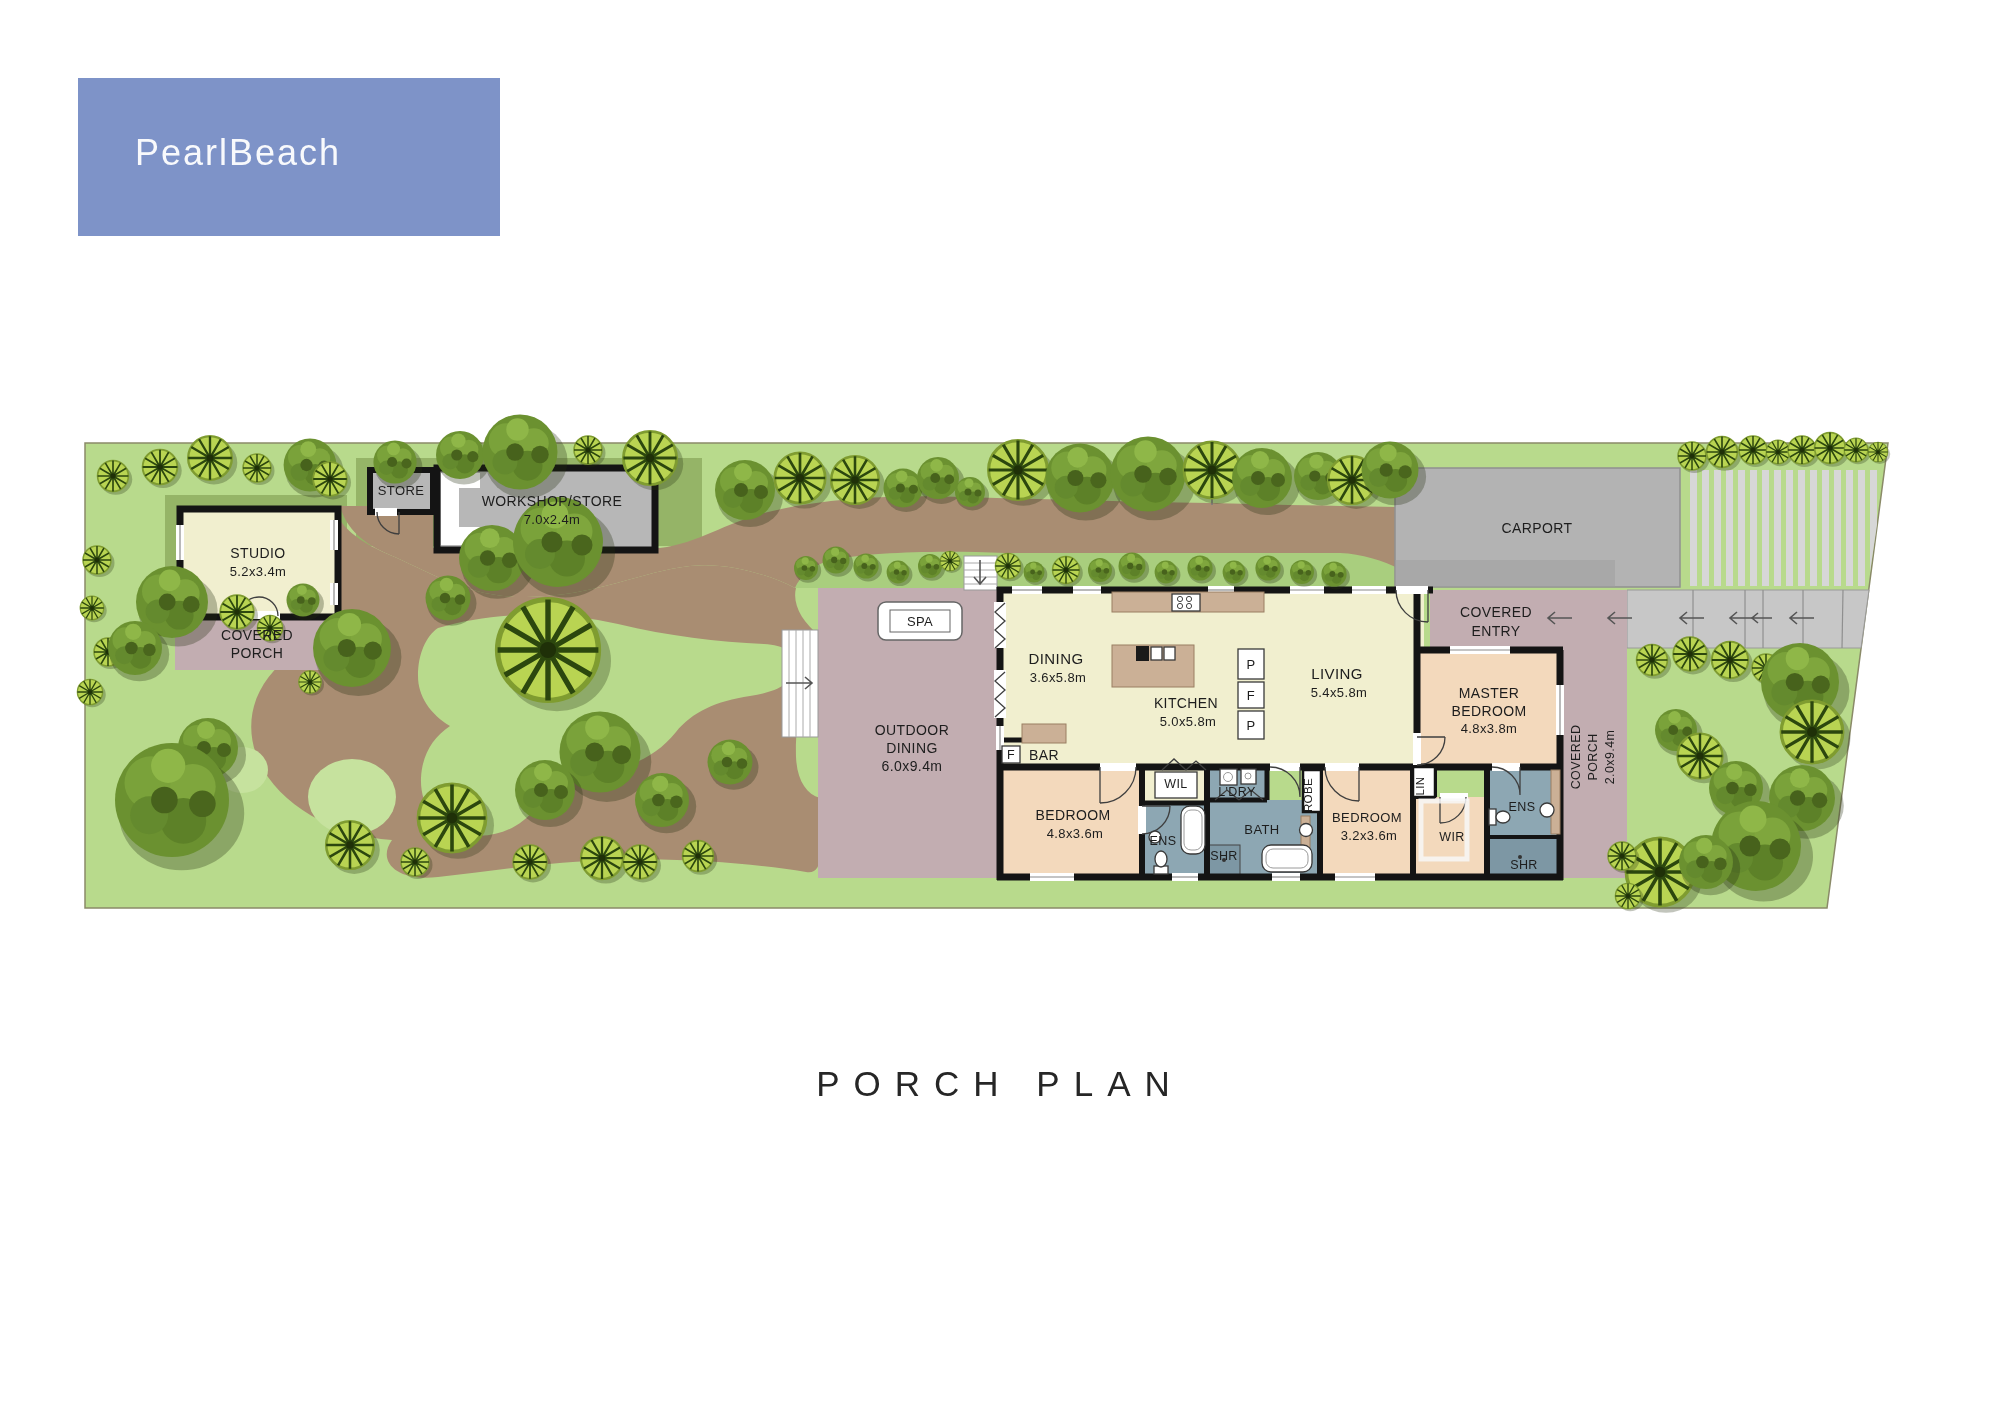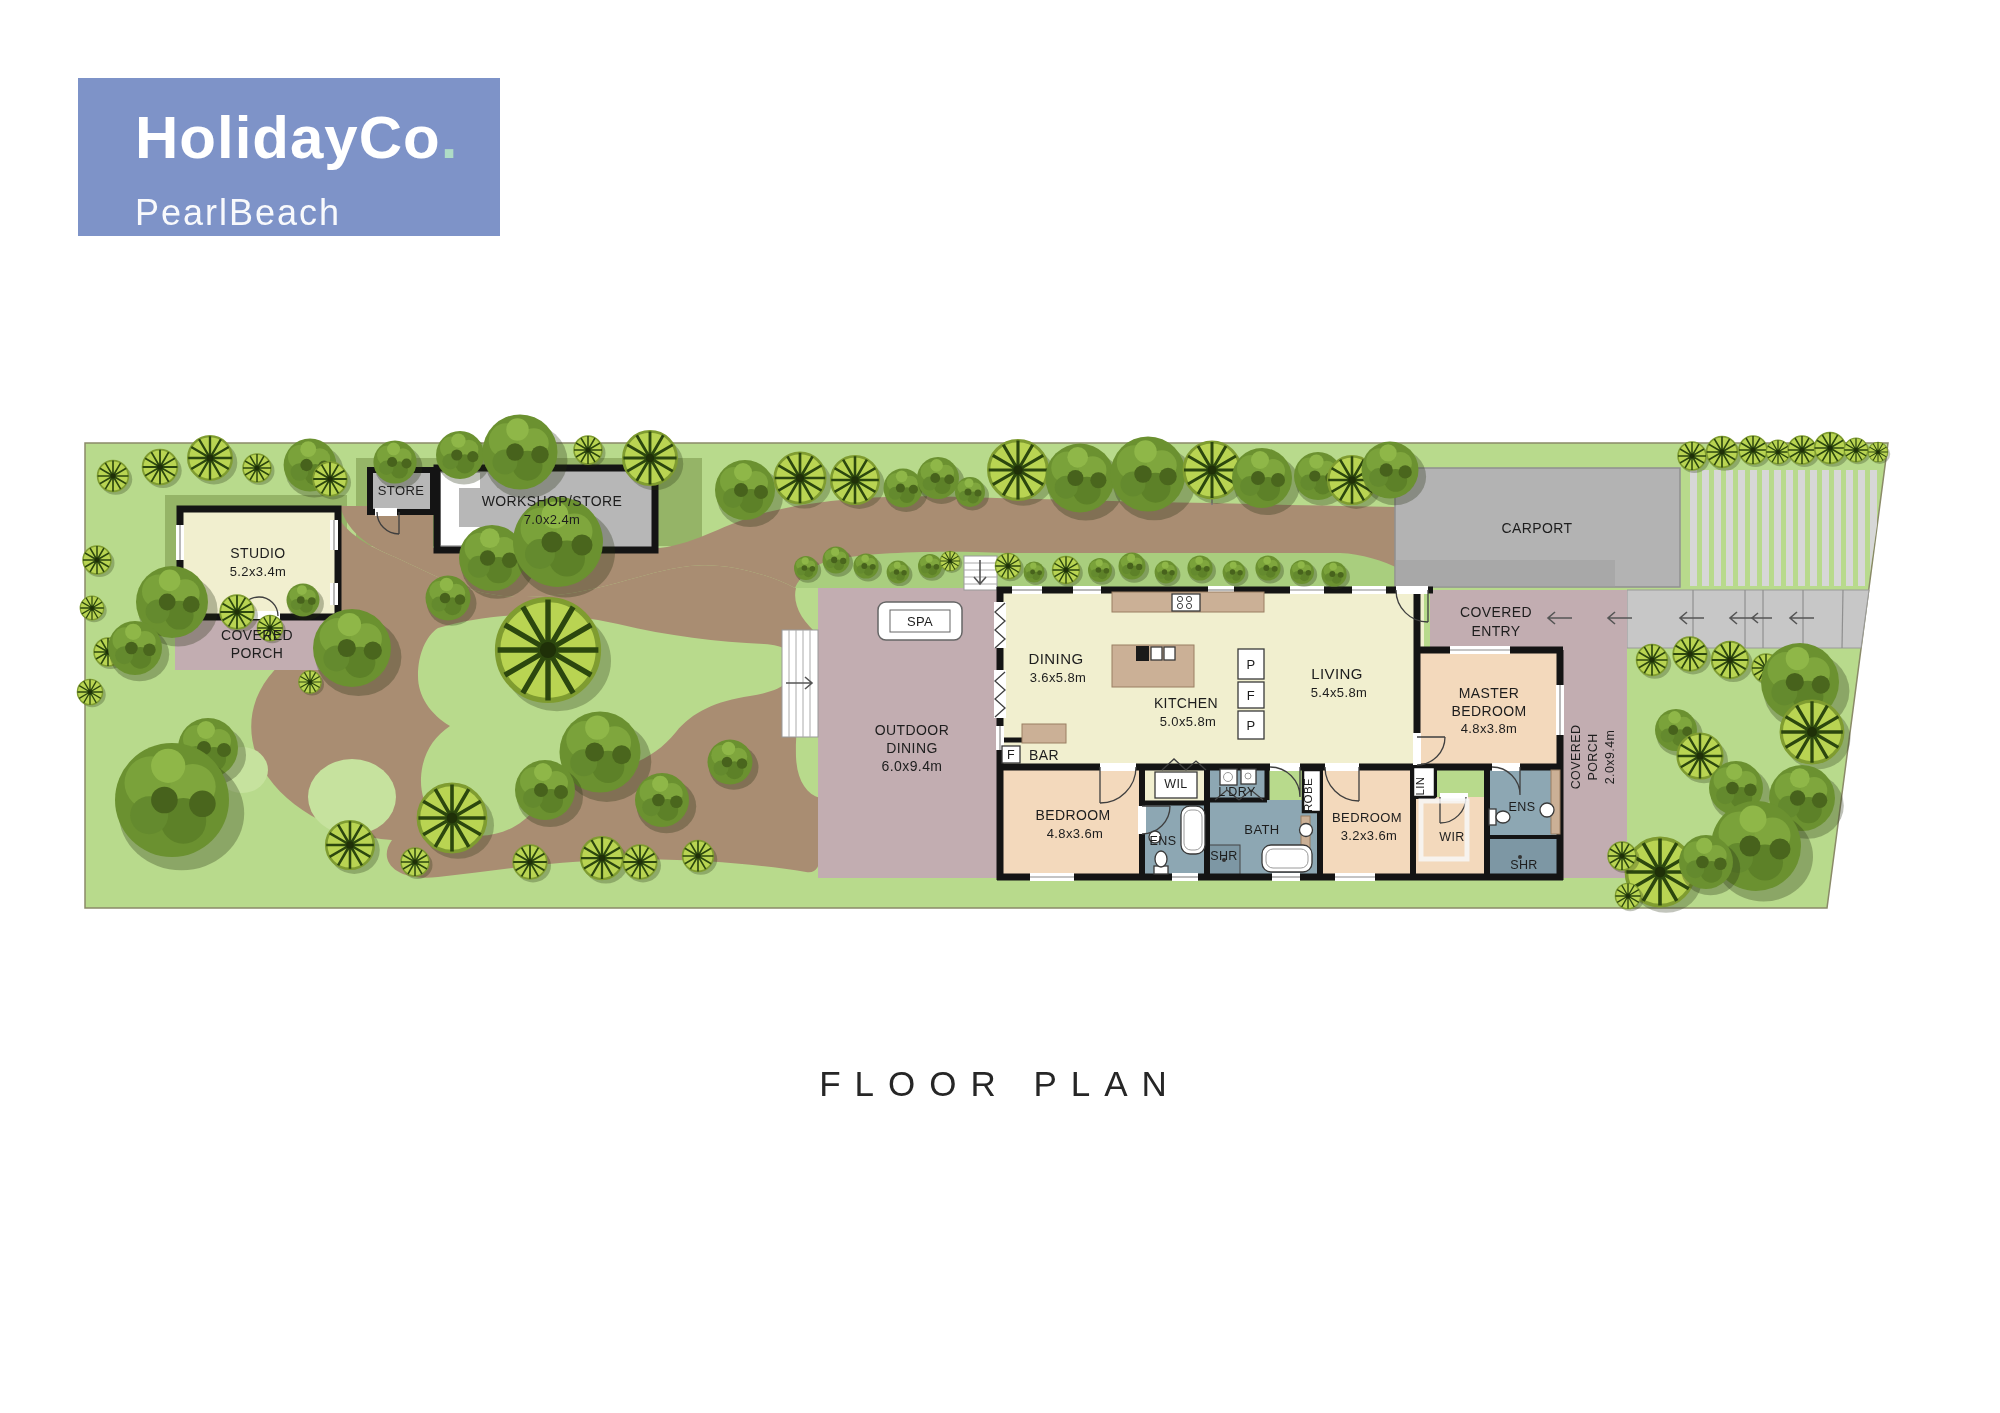--- a/index.html
+++ b/index.html
@@ -36,21 +36,20 @@
   .fix2{fill:none;stroke:#9a9a9a;stroke-width:1;}
   .arrow{stroke:#555;stroke-width:1.6;fill:none;}
   .seam{stroke:#8f8f8f;stroke-width:1.2;}
   .lbl{font-family:"Liberation Sans",sans-serif;font-size:14px;fill:var(--text);text-anchor:middle;letter-spacing:.4px;}
   .fs15{font-size:15px;} .fs13{font-size:13px;} .fs12{font-size:12.5px;} .fs11{font-size:11.5px;}
 </style>
 </head>
 <body>
 
 <div class="logo">
-  <div class="logo-brand"><span>HolidayCo</span><span class="logo-dot">.</span></div>
   <div class="logo-loc">PearlBeach</div>
 </div>
 
 <svg id="plan-svg" width="2000" height="1413" viewBox="0 0 2000 1413">
   <defs>
     <g id="tp-canopy">
       <ellipse cx="5" cy="7" rx="33" ry="30" fill="rgba(35,45,15,.30)"></ellipse>
       <circle r="30" fill="#6b9130"></circle>
       <circle cx="-11" cy="-9" r="14" fill="#7aa23a"></circle>
       <circle cx="11" cy="-7" r="12" fill="#7fa63d"></circle>
@@ -434,13 +433,13 @@
       <text class="lbl fs12" x="1522" y="811">ENS</text>
       <text class="lbl fs12" x="1524" y="869">SHR</text>
       <text class="lbl fs12" x="1580" y="757" transform="rotate(-90 1580 757)">COVERED</text>
       <text class="lbl fs12" x="1597" y="757" transform="rotate(-90 1597 757)">PORCH</text>
       <text class="lbl fs12" x="1614" y="757" transform="rotate(-90 1614 757)">2.0x9.4m</text>
       <text class="lbl" x="1537" y="533">CARPORT</text>
     </g>
   </g>
 </svg>
 
-<div class="page-title">FLOOR PLAN</div>
+<div class="page-title">PORCH PLAN</div>
 
 </body></html>

